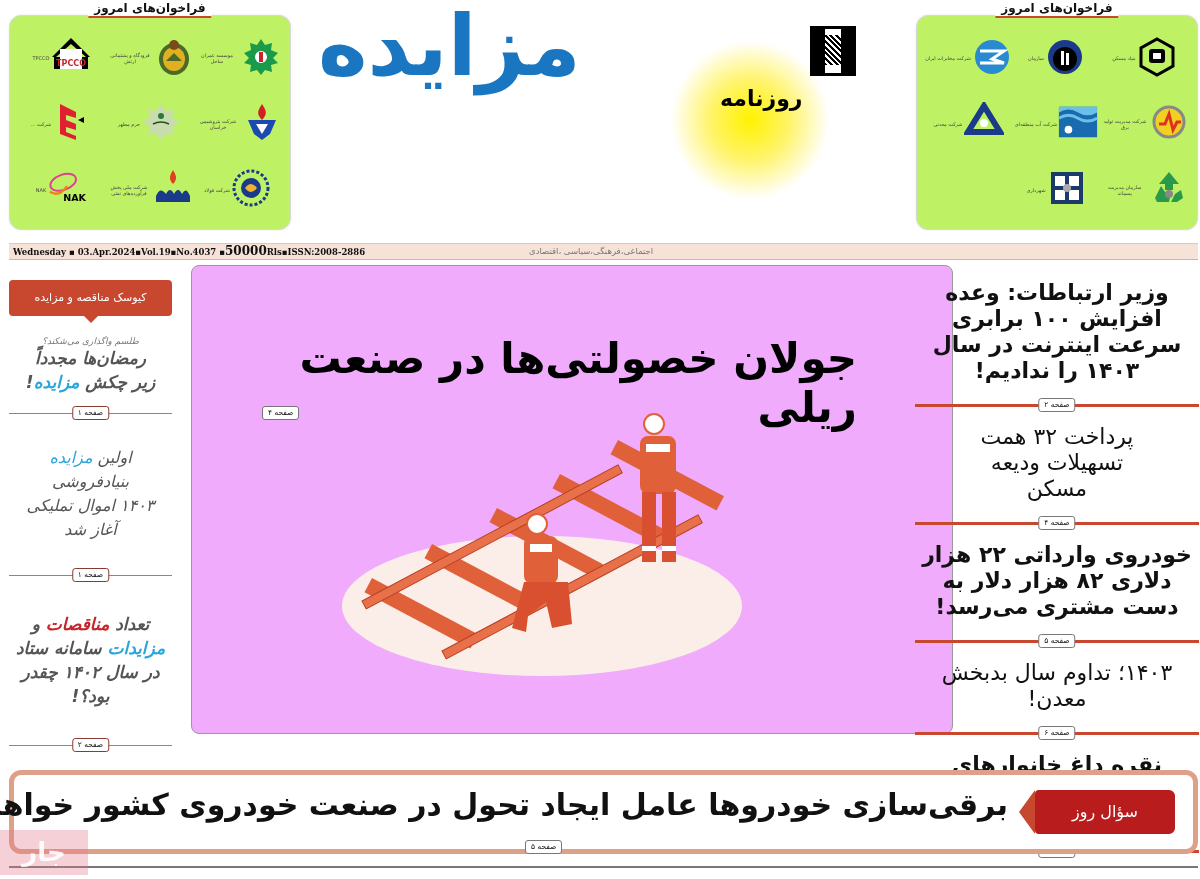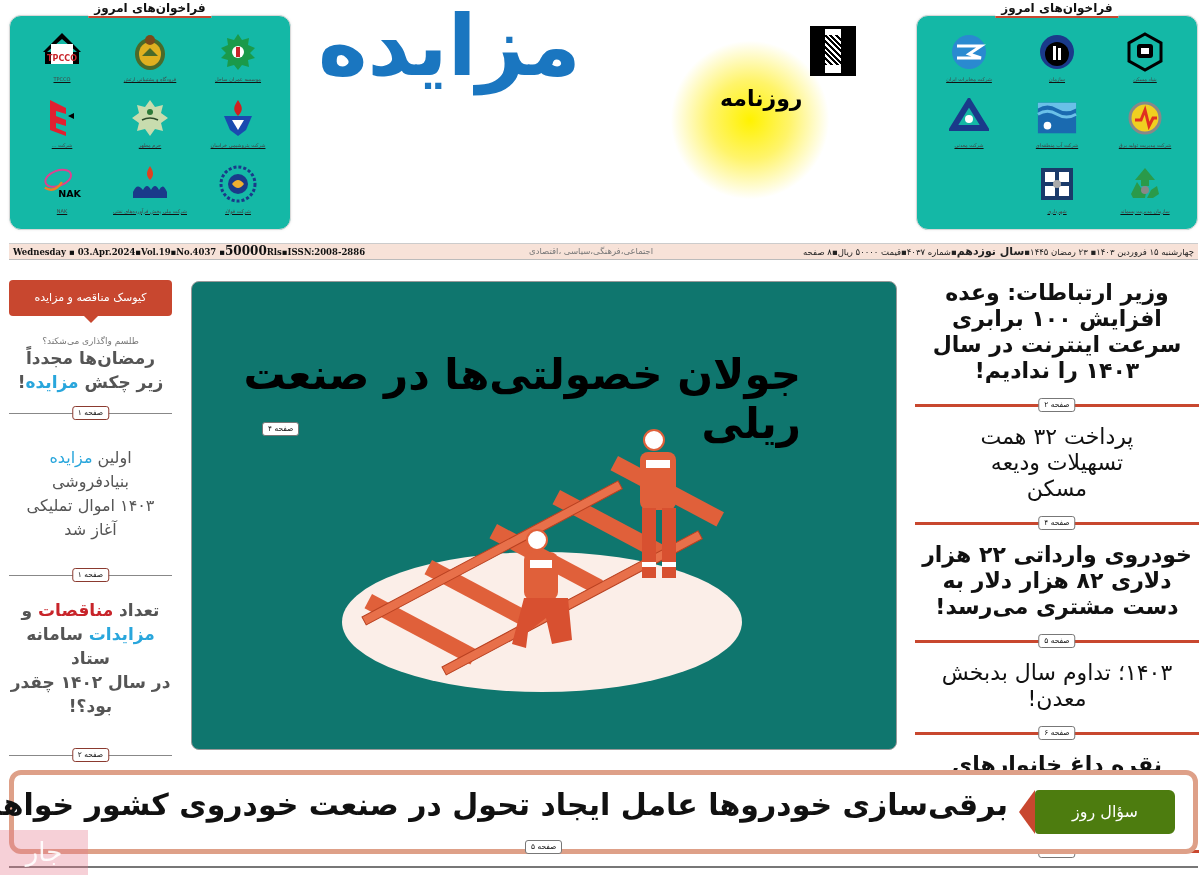--- a/index.html
+++ b/index.html
@@ -3,37 +3,37 @@
 <meta charset="utf-8">
 <style>
   * { box-sizing: border-box; margin: 0; padding: 0; }
   html, body { width: 1200px; height: 879px; overflow: hidden; background: #ffffff; }
   body { font-family: "DejaVu Sans", sans-serif; color: #111; position: relative; }
 
   
   .header { position: absolute; left: 0; top: 0; width: 1200px; height: 240px; }
   .logo-panel {
     position: absolute; top: 15px; width: 282px; height: 215px;
-    border: 1px solid #d8d8d8; border-radius: 12px; background: #14b8a6;
+    border: 1px solid #d8d8d8; border-radius: 12px; background: #bef264;
     box-shadow: 0 0 3px rgba(0,0,0,0.08);
   }
   .logo-panel.left { left: 9px; }
   .logo-panel.right { left: 916px; }
   .panel-title {
     position: absolute; top: -15px; left: 50%; transform: translateX(-50%);
     background: #fff; padding: 0 6px; font-weight: bold; font-size: 12px;
     border-bottom: 2px solid #c8472f; line-height: 15px; white-space: nowrap;
     direction: rtl;
   }
   .logo-grid {
     position: absolute; inset: 8px; display: grid;
     grid-template-columns: repeat(3, 1fr); grid-template-rows: repeat(3, 1fr);
     direction: rtl;
   }
-  .logo-cell { display: flex; flex-direction: column; align-items: center; justify-content: center; text-decoration: underline; }
+  .logo-cell { display: flex; flex-direction: row; align-items: center; justify-content: center; }
   .logo-mark { width: 42px; height: 42px; display: flex; align-items: center; justify-content: center; }
   .logo-caption { font-size: 5px; color: #444; margin-top: 3px; text-align: center; line-height: 6px; direction: rtl; }
 
   .masthead { position: absolute; left: 300px; top: 0; width: 610px; height: 240px; }
   .sun {
     position: absolute; left: 370px; top: 40px; width: 160px; height: 160px; border-radius: 50%;
     background: radial-gradient(circle, #fff200 0%, #fff46a 35%, rgba(255,255,255,0) 70%);
   }
   .mast-blue {
     position: absolute; left: 18px; top: 4px; font-size: 84px; font-weight: bold;
@@ -78,43 +78,43 @@
   
   .left-col { position: absolute; left: 9px; top: 280px; width: 163px; }
   .kiosk-banner {
     position: relative; width: 163px; height: 36px; background: #c8472f; color: #fff;
     border-radius: 4px; text-align: center; font-size: 11px; line-height: 36px; direction: rtl;
   }
   .kiosk-banner::after {
     content: ""; position: absolute; left: 50%; bottom: -7px; transform: translateX(-50%);
     border-left: 7px solid transparent; border-right: 7px solid transparent; border-top: 7px solid #c8472f;
   }
-  .side-story { text-align: center; direction: rtl; color: #555; }
+  .side-story { text-align: center; direction: rtl; color: #555; font-style: italic; }
   .side-story .kicker { font-size: 9px; color: #777; margin-top: 20px; }
   .side-story .title { font-size: 17px; line-height: 24px; color: #555; font-weight: bold; }
   .side-story .title.light { font-weight: normal; font-size: 16px; }
   .hl-blue { color: #29a6dc; }
   .hl-red { color: #c8242a; }
 
   .page-ref-row { position: relative; height: 14px; margin: 12px 0; }
   .page-ref-row::before {
     content: ""; position: absolute; left: 0; right: 0; top: 7px; height: 1px; background: #888;
   }
   .page-ref-row.red::before { height: 3px; top: 6px; background: #c8472f; }
   .page-ref {
     position: absolute; left: 50%; top: 0; transform: translateX(-50%);
     background: #fff; border: 1px solid #8b3a2f; border-radius: 3px;
     font-size: 7.5px; padding: 0 5px; line-height: 12px; direction: rtl; white-space: nowrap;
   }
   .page-ref.grey { border-color: #777; }
 
   
   .feature {
-    position: absolute; left: 191px; top: 281px; width: 706px; height: 469px;
-    border: 1px solid #999; border-radius: 8px; background: #0f766e;
+    position: absolute; left: 191px; top: 265px; width: 762px; height: 469px;
+    border: 1px solid #999; border-radius: 8px; background: #f0abfc;
   }
   .feature-title {
     position: absolute; right: 95px; top: 68px; font-size: 42px; font-weight: bold;
     direction: rtl; color: #000; letter-spacing: -1px;
   }
   .feature-ref { position: absolute; left: 70px; top: 140px; }
   .illustration { position: absolute; left: 140px; top: 140px; width: 420px; height: 290px; }
 
   
   .right-col { position: absolute; left: 915px; top: 280px; width: 284px; }
@@ -122,36 +122,36 @@
   .r-story .title { font-size: 22px; line-height: 26px; font-weight: bold; }
   .r-story .title.light { font-weight: normal; }
 
   
   .question-bar {
     position: absolute; left: 9px; top: 770px; width: 1189px; height: 84px;
     border: 5px solid #dea088; border-radius: 12px; background: #fff;
   }
   .q-tag {
     position: absolute; right: 18px; top: 15px; width: 140px; height: 44px;
-    background: #4d7c0f; color: #fff; font-size: 16px; line-height: 44px; text-align: center;
+    background: #b91c1c; color: #fff; font-size: 16px; line-height: 44px; text-align: center;
     border-radius: 4px 6px 6px 4px; direction: rtl;
   }
   .q-tag::before {
     content: ""; position: absolute; left: -16px; top: 0;
     border-top: 22px solid transparent; border-bottom: 22px solid transparent; border-right: 16px solid #c8472f;
   }
   .q-text {
     position: absolute; right: 185px; top: 12px; font-size: 30px; font-weight: bold;
     direction: rtl; color: #111; white-space: nowrap; letter-spacing: -0.5px;
   }
   .q-ref { position: absolute; left: 525px; top: 840px; }
   .bottom-rule { position: absolute; left: 9px; top: 866px; width: 1189px; height: 2px; background: #777; }
   .watermark {
     position: absolute; left: 0; top: 830px; width: 88px; height: 45px; background: rgba(230,120,140,0.35);
-    color: rgba(255,255,255,0.9); font-size: 26px; font-weight: normal; line-height: 45px; text-align: center;
+    color: rgba(255,255,255,0.9); font-size: 26px; font-weight: bold; line-height: 45px; text-align: center;
     direction: rtl;
   }
 </style>
 </head>
 <body>
 
 <div class="header">
 
   <div class="logo-panel left">
     <div class="panel-title">فراخوان‌های امروز</div>
@@ -346,24 +346,20 @@
     </div>
   </div>
 </div>
 
 <div class="infobar">
   <div class="infobar-en">
     <span>Wednesday</span> ▪
     <span>03.Apr.2024</span>▪<span>Vol.19</span>▪<span>No.4037</span> ▪<span class="price">50000</span><span>Rls</span>▪<span>ISSN:2008-2886</span>
   </div>
   <div class="infobar-cat">اجتماعی،فرهنگی،سیاسی ،اقتصادی</div>
-  <div class="infobar-fa">
-    <span>چهارشنبه ۱۵ فروردین ۱۴۰۳</span>▪
-    <span>۲۳ رمضان ۱۴۴۵</span>▪<b>سال نوزدهم</b>▪<span>شماره ۴۰۳۷</span>▪<span>قیمت ۵۰۰۰۰ ریال</span>▪<span>۸ صفحه</span>
-  </div>
 </div>
 
 <div class="left-col">
   <div class="kiosk-banner">کیوسک مناقصه و مزایده</div>
 
   <div class="side-story">
     <div class="kicker">طلسم واگذاری می‌شکند؟</div>
     <div class="title">
       <span>رمضان‌ها مجدداً</span><br>
       <span>زیر چکش </span><span class="hl-blue">مزایده</span><span>!</span>
@@ -377,21 +373,21 @@
     <div class="title light">
       <span>اولین </span><span class="hl-blue">مزایده</span><span> بنیاد‌فروشی</span><br>
       <span>۱۴۰۳ اموال تملیکی</span><br>
       <span>آغاز شد</span>
     </div>
   </div>
   <div class="page-ref-row" style="margin-top:26px;">
     <span class="page-ref">صفحه ۱</span>
   </div>
 
-  <div class="side-story" style="margin-top:16px;">
+  <div class="side-story" style="margin-top:30px;">
     <div class="title">
       <span>تعداد </span><span class="hl-red">مناقصات</span><span> و</span><br>
       <span class="hl-blue">مزایدات</span><span> سامانه ستاد</span><br>
       <span>در سال ۱۴۰۲ چقدر بود؟!</span>
     </div>
   </div>
   <div class="page-ref-row" style="margin-top:30px;">
     <span class="page-ref">صفحه ۲</span>
   </div>
 </div>

